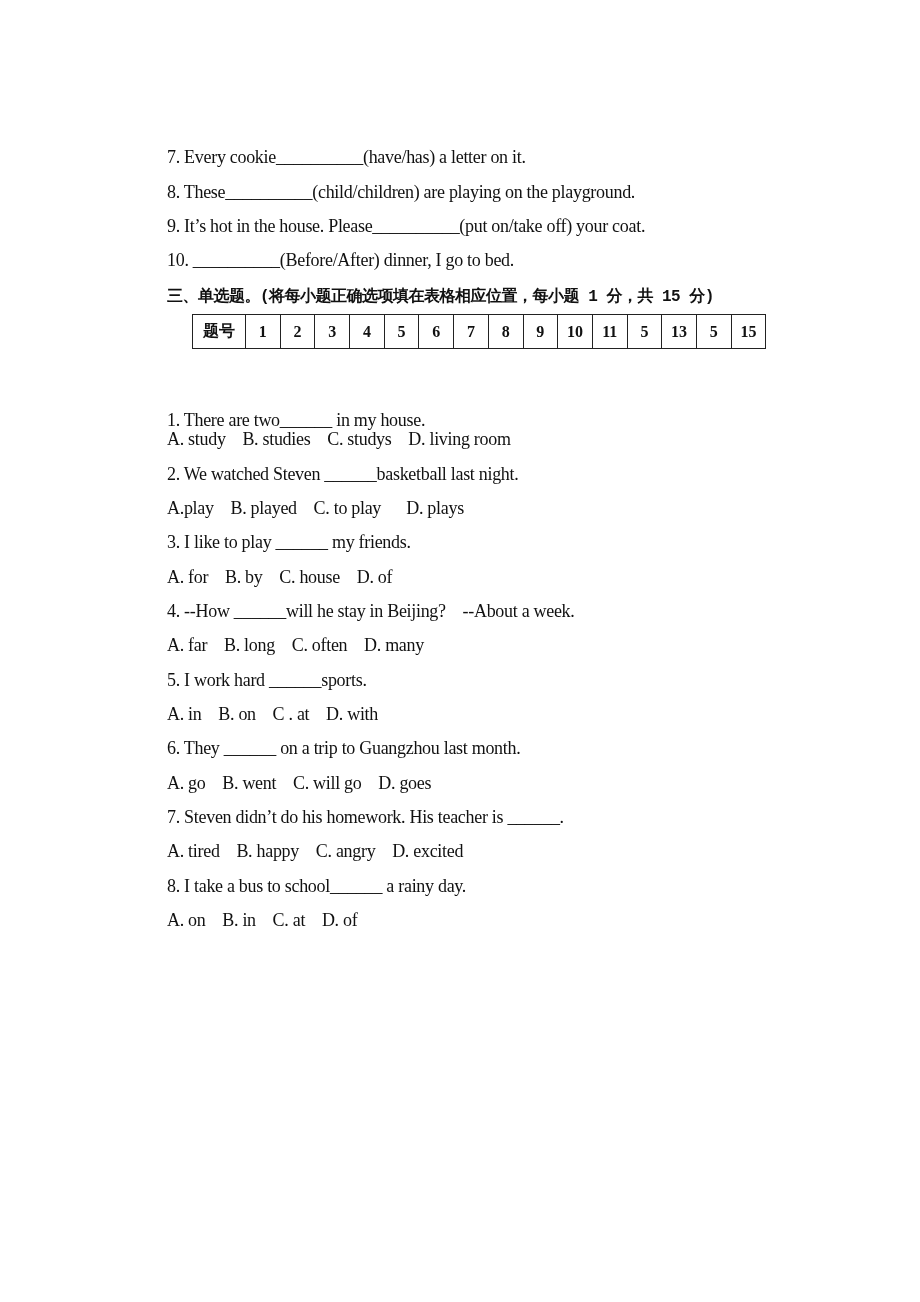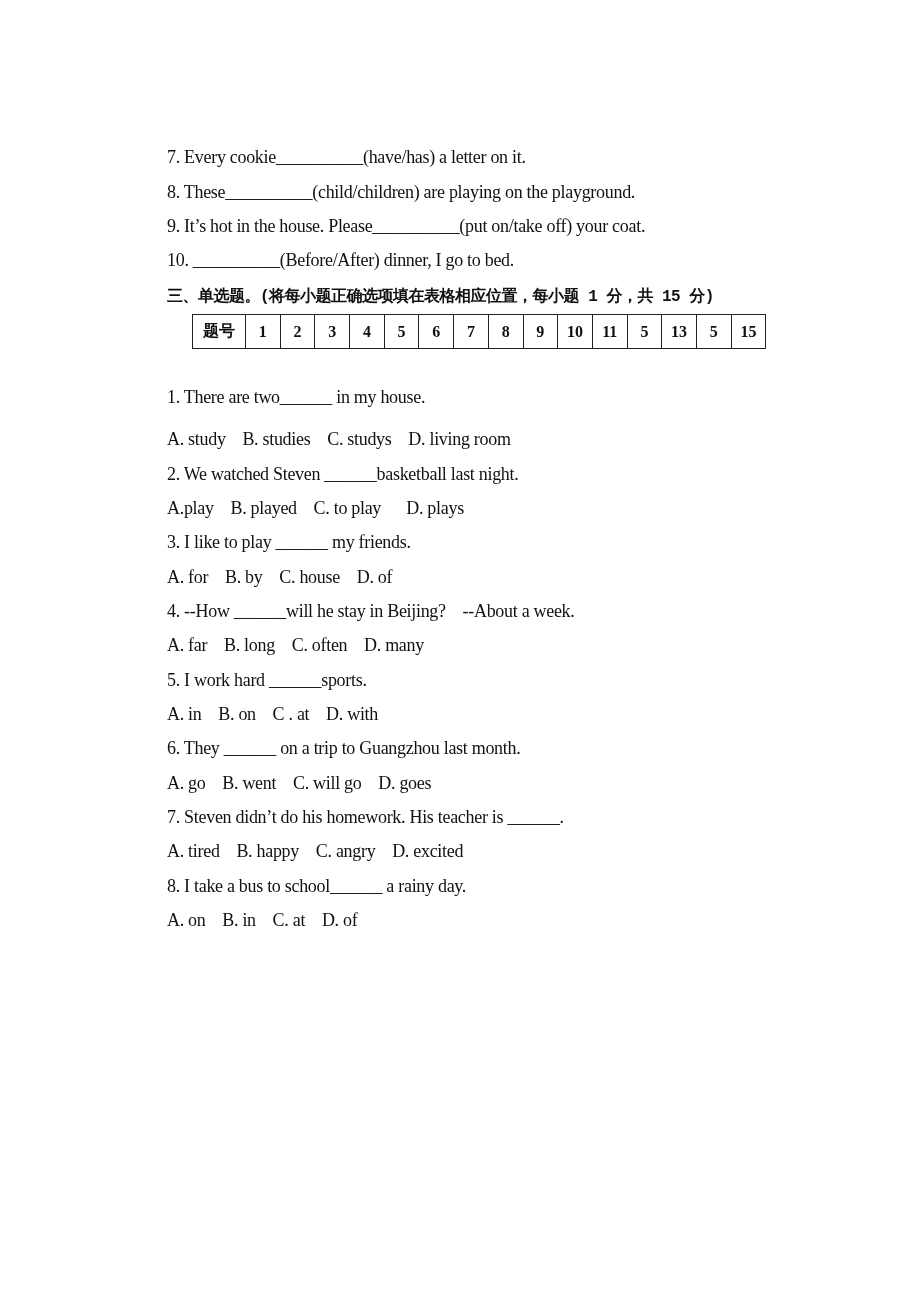--- a/index.html
+++ b/index.html
@@ -43,21 +43,21 @@
     <td class="num">11</td>
     <td class="num">5</td>
     <td class="num">13</td>
     <td class="num">5</td>
     <td class="num">15</td>
   </tr>
 </tbody>
   </table>
 
 <div>
-  <div class="line" style="top:386px">1. There are two______ in my house.</div>
+  <div class="line" style="top:409px">1. There are two______ in my house.</div>
   <div class="line" style="top:428px">A. study    B. studies    C. studys    D. living room</div>
   <div class="line" style="top:463px">2. We watched Steven ______basketball last night.</div>
   <div class="line" style="top:497px">A.play    B. played    C. to play      D. plays</div>
   <div class="line" style="top:531px">3. I like to play ______ my friends.</div>
   <div class="line" style="top:566px">A. for    B. by    C. house    D. of</div>
   <div class="line" style="top:600px">4. --How ______will he stay in Beijing?    --About a week.</div>
   <div class="line" style="top:634px">A. far    B. long    C. often    D. many</div>
   <div class="line" style="top:669px">5. I work hard ______sports.</div>
   <div class="line" style="top:703px">A. in    B. on    C . at    D. with</div>
   <div class="line" style="top:737px">6. They ______ on a trip to Guangzhou last month.</div>

